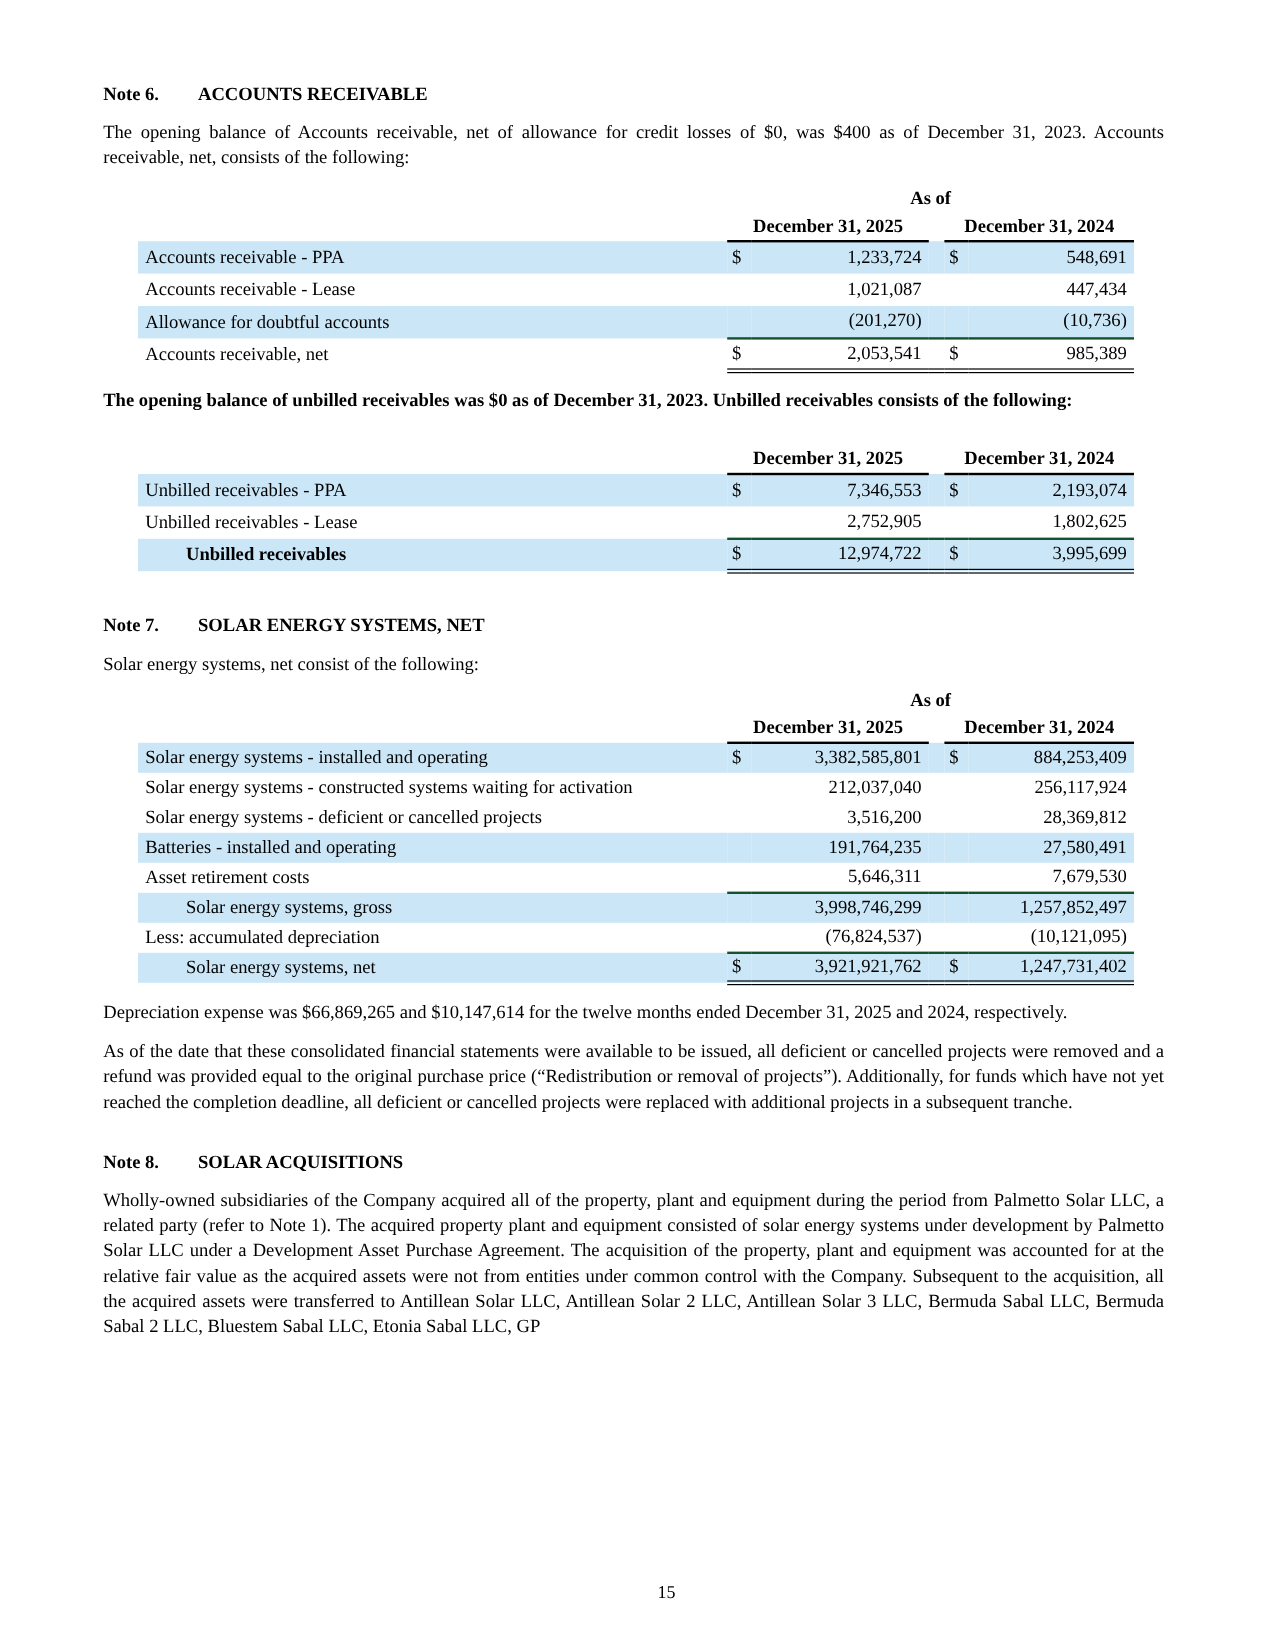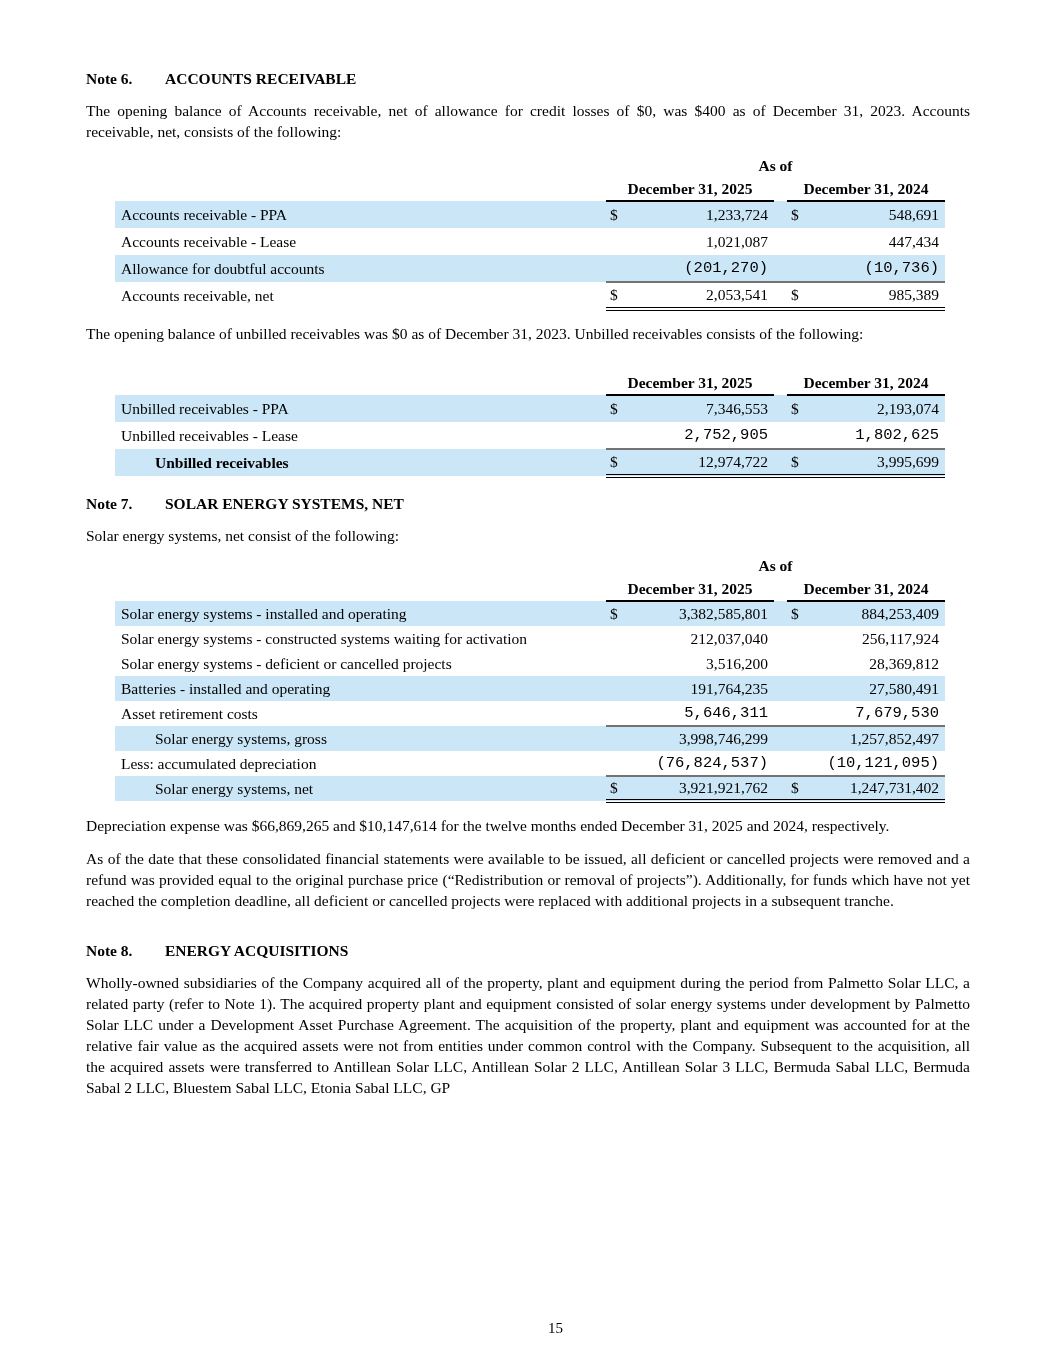--- a/index.html
+++ b/index.html
@@ -50,27 +50,27 @@
   table.t3 tr.trow { height: 25px; }
   tr.blue > td { background: #cbe7f7; margin-top: 16px; }
 
   td.lbl { padding-left: 6px; white-space: nowrap; }
   td.lbl.indent { padding-left: 40px; }
   td.lbl.bold { font-weight: bold; }
   td.dol { text-align: left; padding-left: 4px; }
   td.val { text-align: right; padding-right: 6px; white-space: nowrap; }
   td.val.last { }
 
-  tr.rule-under > td.num { border-bottom: 2px solid #737373; font-family: Liberation Mono, monospace; }
+  tr.rule-under > td.num { border-bottom: 2px solid #14532d; }
   tr.total > td.num { border-bottom: 4px double #000; }
 
   .mt-table1 { margin-top: 13px; }
-  .mt-para2  { margin-top: 41px; }
+  .mt-para2  { margin-top: 41px; font-weight: bold; }
   .mt-table2 { margin-top: 27px; }
-  .mt-note7  { margin-top: 17px; }
+  .mt-note7  { margin-top: 35px; }
   .mt-table3 { margin-top: 9px; }
   .mt-dep    { margin-top: 38px; }
   .mt-gap    { margin-top: 21px; }
   .mt-note8  { margin-top: 31px; }
 
   .page-number {
     position: absolute;
     bottom: 28px; left: 0;
     width: 100%; text-align: center;
     font-size: 15px;
@@ -274,19 +274,19 @@
       <td class="dol num">$</td>
       <td class="val num last">1,247,731,402</td>
     </tr>
   </tbody>
     </table>
 
   <p class="para mt-dep">Depreciation expense was $66,869,265 and $10,147,614 for the twelve months ended December 31, 2025 and 2024, respectively.</p>
 
   <p class="para mt-gap">As of the date that these consolidated financial statements were available to be issued, all deficient or cancelled projects were removed and a refund was provided equal to the original purchase price (“Redistribution or removal of projects”). Additionally, for funds which have not yet reached the completion deadline, all deficient or cancelled projects were replaced with additional projects in a subsequent tranche.</p>
 
-  <h4 class="note-heading mt-note8"><span class="note-label">Note 8.</span><span>ENERGY ACQUISITIONS</span></h4>
+  <h4 class="note-heading mt-note8"><span class="note-label">Note 8.</span><span>SOLAR ACQUISITIONS</span></h4>
 
   <p class="para">Wholly-owned subsidiaries of the Company acquired all of the property, plant and equipment during the period from Palmetto Solar LLC, a related party (refer to Note 1). The acquired property plant and equipment consisted of solar energy systems under development by Palmetto Solar LLC under a Development Asset Purchase Agreement. The acquisition of the property, plant and equipment was accounted for at the relative fair value as the acquired assets were not from entities under common control with the Company. Subsequent to the acquisition, all the acquired assets were transferred to Antillean Solar  LLC, Antillean Solar 2 LLC, Antillean Solar 3 LLC, Bermuda Sabal LLC, Bermuda Sabal 2 LLC, Bluestem Sabal LLC, Etonia Sabal LLC, GP</p>
 
 </div>
 
 <div class="page-number">15</div>
 
 </body></html>

